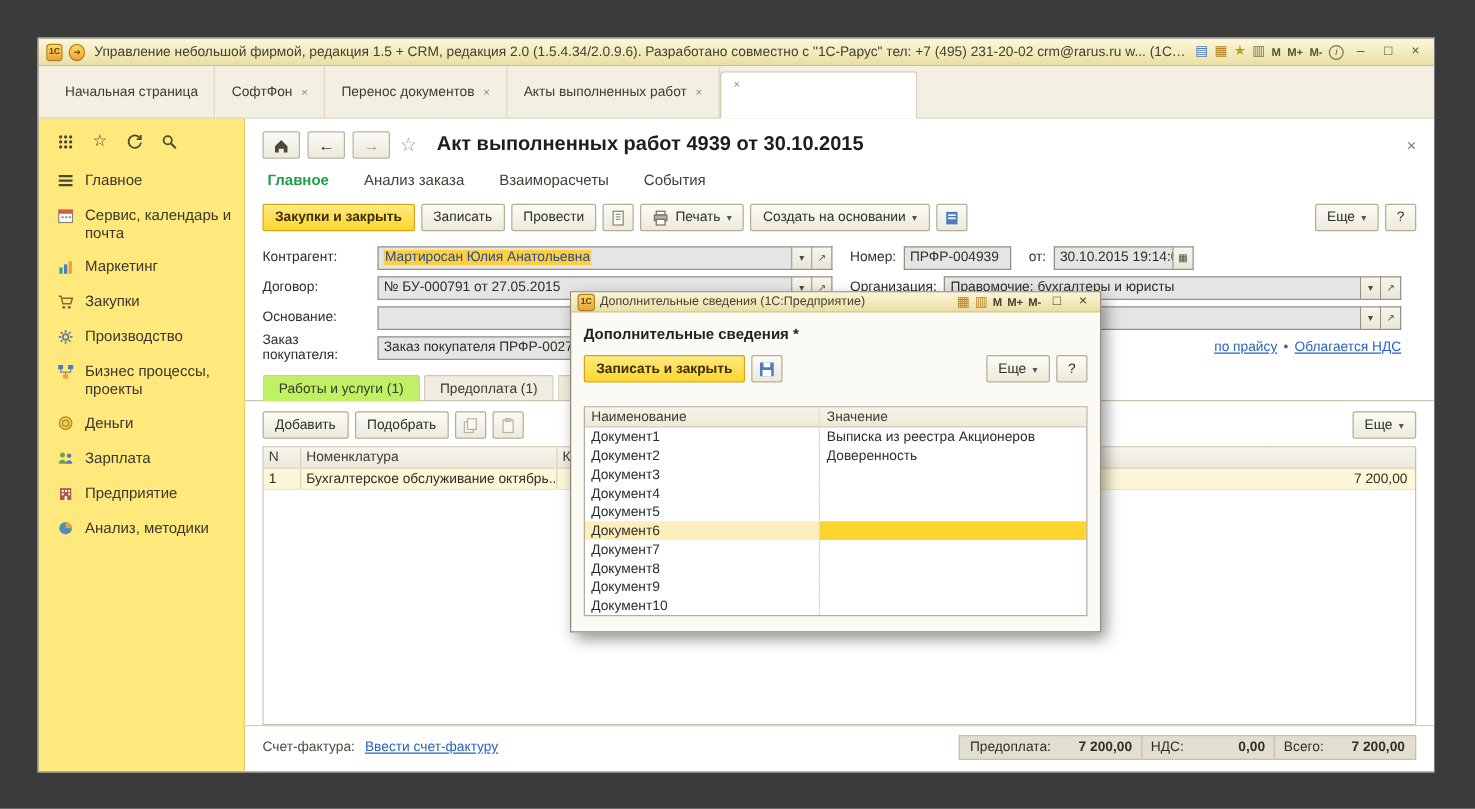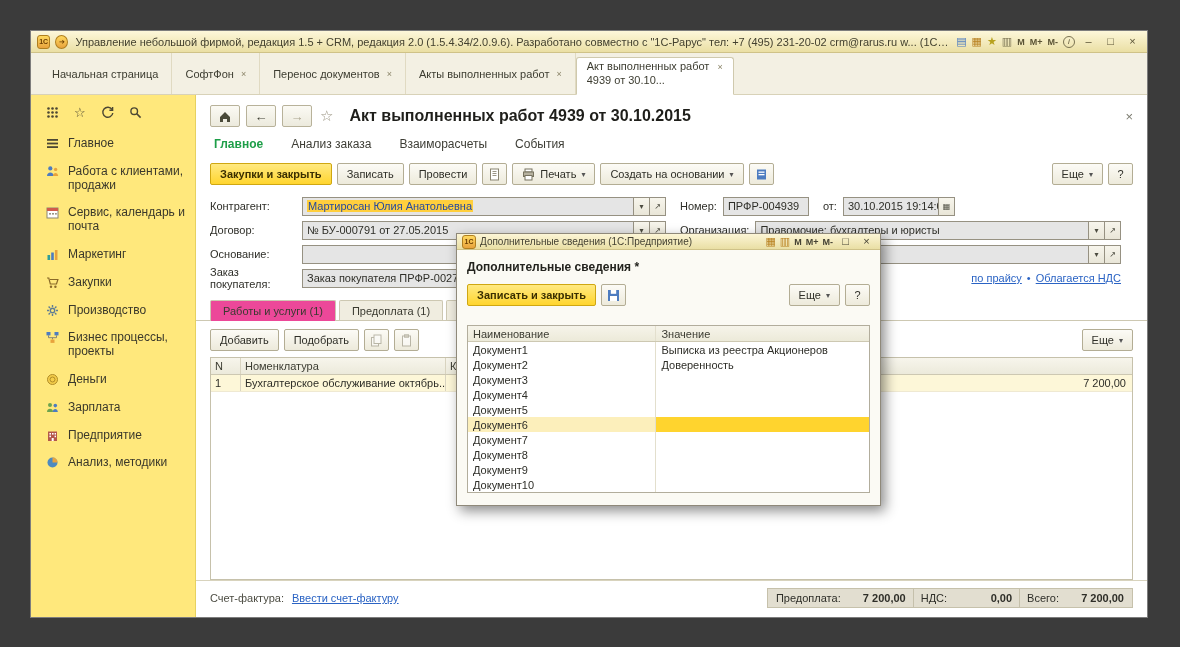--- a/index.html
+++ b/index.html
@@ -64,21 +64,21 @@
   .w330 { width:332px; } .w84 { width:86px; } .w112 { width:96px; }
   .grow1 { flex:1 1 auto; min-width:0; }
   .sel-text { background:#ffcf3d; color:#274a9e; padding:0 1px; }
   .price-links { margin-left:auto; color:#2a63c4; font-size:11px; white-space:nowrap; padding-right:12px; }
   .price-links .plink { text-decoration:underline; cursor:default; }
   .price-links .dot { color:#2a63c4; margin:0 5px; text-decoration:none; }
 
   
   .ptabs { display:flex; gap:3px; padding:6px 14px 0; border-bottom:1px solid #cdc8b2; }
   .ptab { padding:4px 12px 3px; font-size:11px; border:1px solid #cdc8b2; border-bottom:none; background:#f0ede0; border-radius:2px 2px 0 0; color:#3a3a30; cursor:default; }
-  .ptab.active { background:#ec4899; position:relative; margin-bottom:-1px; padding-bottom:4px; }
+  .ptab.active { background:#bef264; position:relative; margin-bottom:-1px; padding-bottom:4px; }
 
   .tbar { display:flex; gap:5px; padding:8px 14px 6px; align-items:center; }
   .tbar-right { margin-left:auto; }
 
   .grid { margin:0 14px; border:1px solid #c6c1ab; flex:1; display:flex; flex-direction:column; min-height:0; }
   .ghead { display:flex; background:linear-gradient(#f7f5ec,#eceadb); border-bottom:1px solid #cdc8b2; font-size:11px; color:#3c3c32; height:17px; align-items:center; }
   .gc-n { flex:0 0 30px; padding:0 4px; border-right:1px solid #d9d4c0; height:100%; display:flex; align-items:center; }
   .gc-name { flex:0 0 205px; padding:0 4px; border-right:1px solid #d9d4c0; height:100%; display:flex; align-items:center; overflow:hidden; white-space:nowrap; }
   .gc-qty { flex:0 0 90px; padding:0 4px; border-right:1px solid #d9d4c0; height:100%; display:flex; align-items:center; overflow:hidden; white-space:nowrap; }
   .gc-fill { flex:1; height:100%; }
@@ -145,21 +145,20 @@
       </div>
     <div class="tab">
         <span>Перенос документов</span>
         <span class="x">×</span>
       </div>
     <div class="tab">
         <span>Акты выполненных работ</span>
         <span class="x">×</span>
       </div>
     <div class="tab active">
-        <span>Акт выполненных работ 4939 от 30.10...</span>
         <span class="x">×</span>
       </div>
   </div>
 
   <div class="appbody">
 
     <div class="sidebar">
       <div class="side-top">
         <svg width="13" height="13" viewBox="0 0 13 13">
             <g fill="#4c4733">
@@ -186,29 +185,20 @@
       </div>
       <div class="side-item">
         <svg width="13" height="13" viewBox="0 0 13 13">
             <g fill="#4c4733">
               <rect x="1" y="2" width="11" height="1.8"></rect>
               <rect x="1" y="5.6" width="11" height="1.8"></rect>
               <rect x="1" y="9.2" width="11" height="1.8"></rect>
             </g>
           </svg>
         <span>Главное</span>
-      </div>
-      <div class="side-item">
-        <svg width="13" height="13" viewBox="0 0 13 13">
-            <circle cx="4.3" cy="3.4" r="2.1" fill="#4d7cc0"></circle>
-            <path d="M1 11c0-2.4 1.5-3.6 3.3-3.6S7.7 8.6 7.7 11z" fill="#4d7cc0"></path>
-            <circle cx="9.6" cy="4.4" r="1.7" fill="#e8a33d"></circle>
-            <path d="M6.9 11c.2-1.9 1.3-2.9 2.7-2.9 1.3 0 2.4 1 2.6 2.9z" fill="#e8a33d"></path>
-          </svg>
-        <span>Работа с клиентами, продажи</span>
       </div>
       <div class="side-item">
         <svg width="13" height="13" viewBox="0 0 13 13">
             <rect x="1" y="2" width="11" height="10" fill="#fff" stroke="#8a8572"></rect>
             <rect x="1" y="2" width="11" height="3" fill="#cf5b4c"></rect>
             <rect x="3" y="7" width="2" height="1.6" fill="#9a9585"></rect>
             <rect x="6" y="7" width="2" height="1.6" fill="#9a9585"></rect>
             <rect x="9" y="7" width="1.8" height="1.6" fill="#9a9585"></rect>
           </svg>
         <span>Сервис, календарь и почта</span>

